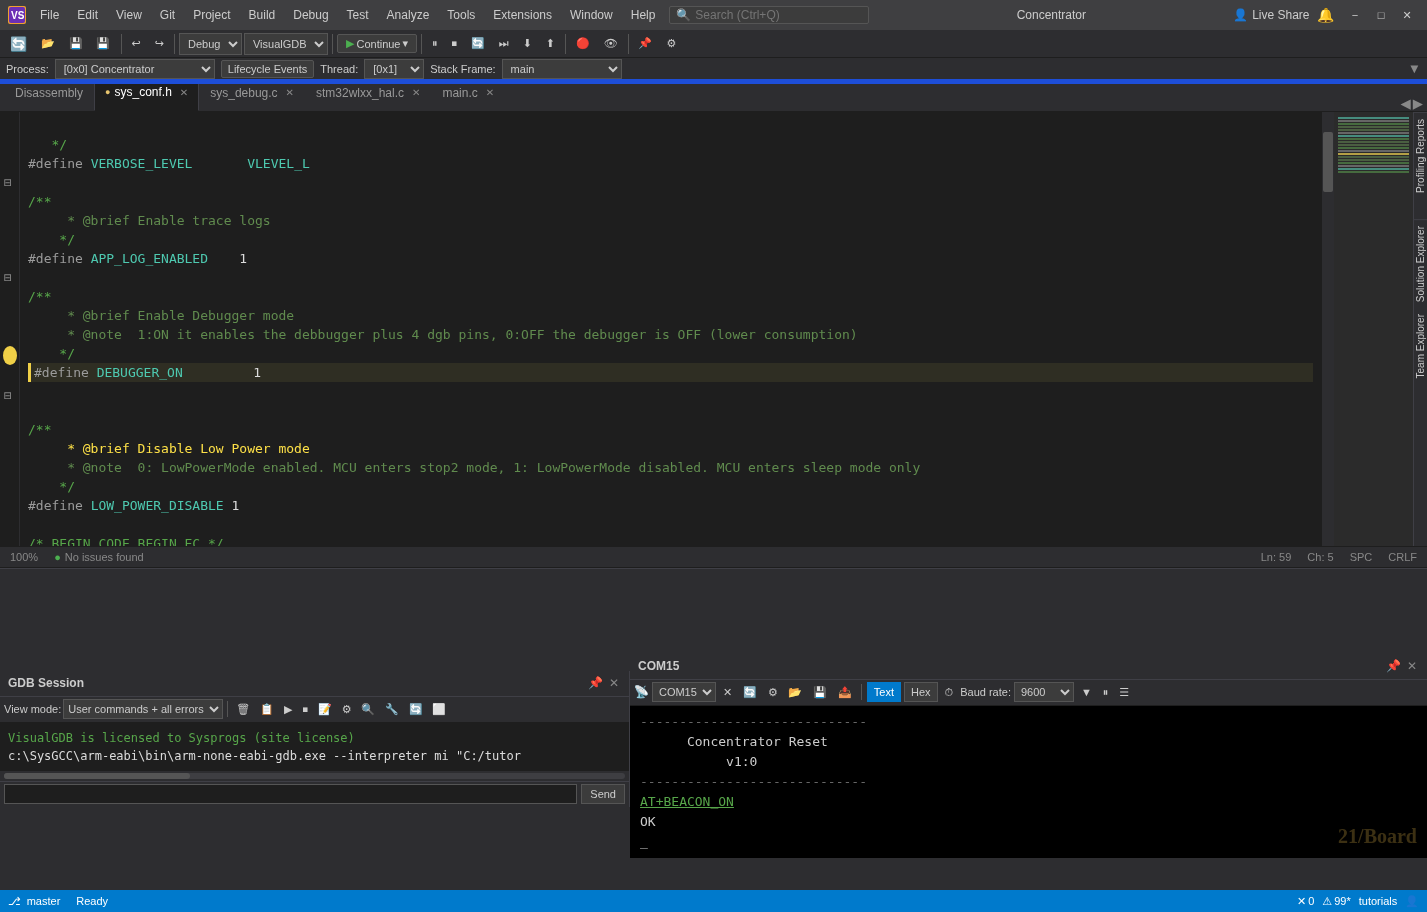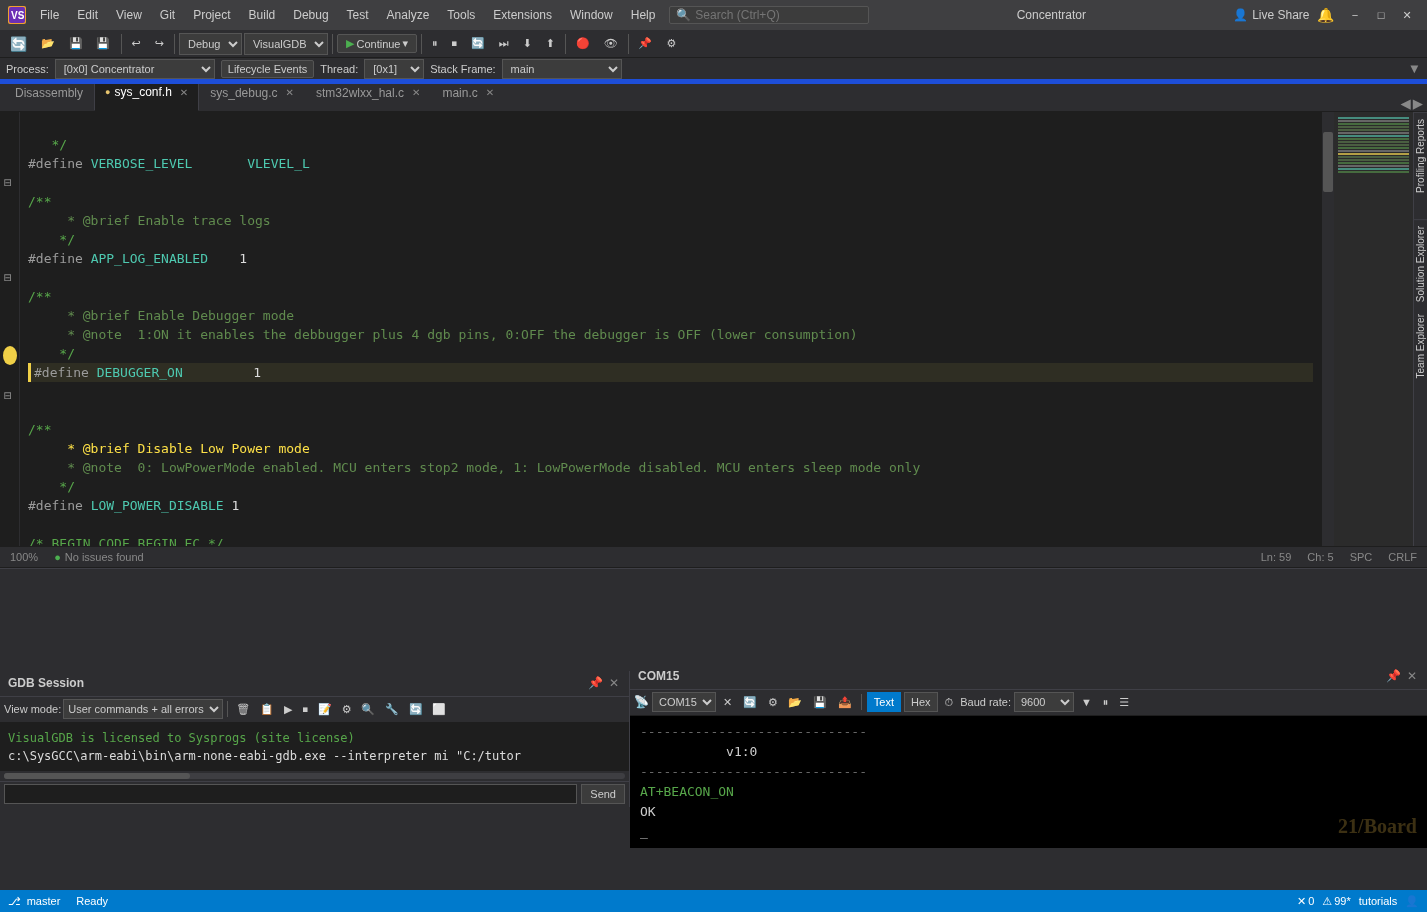--- a/index.html
+++ b/index.html
@@ -67,21 +67,21 @@
     #com-panel { flex: 1; display: flex; flex-direction: column; background: #000; }
     #com-header { display: flex; align-items: center; background: #2d2d30; height: 26px; padding: 0 8px; border-bottom: 1px solid #3f3f46; gap: 4px; }
     #com-header .com-title { color: #ccc; font-size: 12px; font-weight: bold; flex: 1; }
     #com-toolbar { display: flex; align-items: center; background: #2d2d30; height: 26px; padding: 0 4px; border-bottom: 1px solid #1e1e1e; gap: 3px; }
     #com-toolbar button { background: transparent; border: 1px solid transparent; color: #ccc; font-size: 11px; height: 20px; padding: 0 4px; cursor: pointer; }
     #com-toolbar select { background: #3c3c3c; border: 1px solid #555; color: #ccc; font-size: 11px; height: 20px; padding: 0 2px; }
     #com-toolbar .baud-label { color: #ccc; font-size: 11px; }
     #com-content { flex: 1; background: #000; padding: 6px 10px; font-family: 'Consolas', monospace; font-size: 13px; color: #ccc; overflow-y: auto; }
     #com-content .com-line { line-height: 20px; white-space: pre; }
     #com-content .com-dashes { color: #666; }
-    #com-content .com-green { color: #57a64a; }
+    #com-content .com-green { color: #57a64a; text-decoration: underline; }
 
     
     #bottom-tabs { display: flex; align-items: center; background: #2d2d30; height: 26px; border-top: 1px solid #3f3f46; overflow: hidden; flex-wrap: nowrap; }
     .btab { padding: 0 10px; height: 100%; display: flex; align-items: center; cursor: pointer; font-size: 11px; color: #999; white-space: nowrap; border-right: 1px solid #3f3f46; }
     .btab.active { background: #1e1e1e; color: #fff; }
 
     
     .panel-ctrl { display: flex; align-items: center; gap: 2px; }
     .panel-ctrl button { background: transparent; border: none; color: #888; cursor: pointer; font-size: 12px; padding: 0 2px; }
 
@@ -401,20 +401,21 @@
       <span class="baud-label">Baud rate:</span>
       <select style="background:#3c3c3c; border:1px solid #555; color:#ccc; font-size:11px; height:20px; min-width:60px;">
         <option>9600</option>
       </select>
       <button style="background:transparent; border:1px solid transparent; color:#ccc; font-size:11px; height:20px; padding:0 3px; cursor:pointer;">▼</button>
       <button style="background:transparent; border:1px solid transparent; color:#ccc; font-size:11px; height:20px; padding:0 3px; cursor:pointer;">⏸</button>
       <button style="background:transparent; border:1px solid transparent; color:#ccc; font-size:11px; height:20px; padding:0 3px; cursor:pointer;">☰</button>
     </div>
     <div id="com-content" style="flex:1; background:#000; padding:6px 10px; font-family:Consolas,monospace; font-size:13px; color:#ccc; overflow-y:auto; position:relative;">
       <div class="com-line com-dashes">-----------------------------</div>
+      <div class="com-line">      Concentrator Reset</div>
       <div class="com-line">           v1:0</div>
       <div class="com-line com-dashes">-----------------------------</div>
       <div class="com-line"></div>
       <div class="com-line com-green">AT+BEACON_ON</div>
       <div class="com-line"></div>
       <div class="com-line">OK</div>
       <div class="com-line">_</div>
 
       <div style="position:absolute; bottom:10px; right:10px; opacity:0.3; font-size:20px; font-weight:bold; color:#c8a040; font-family:serif;">21/Board</div>
     </div>

